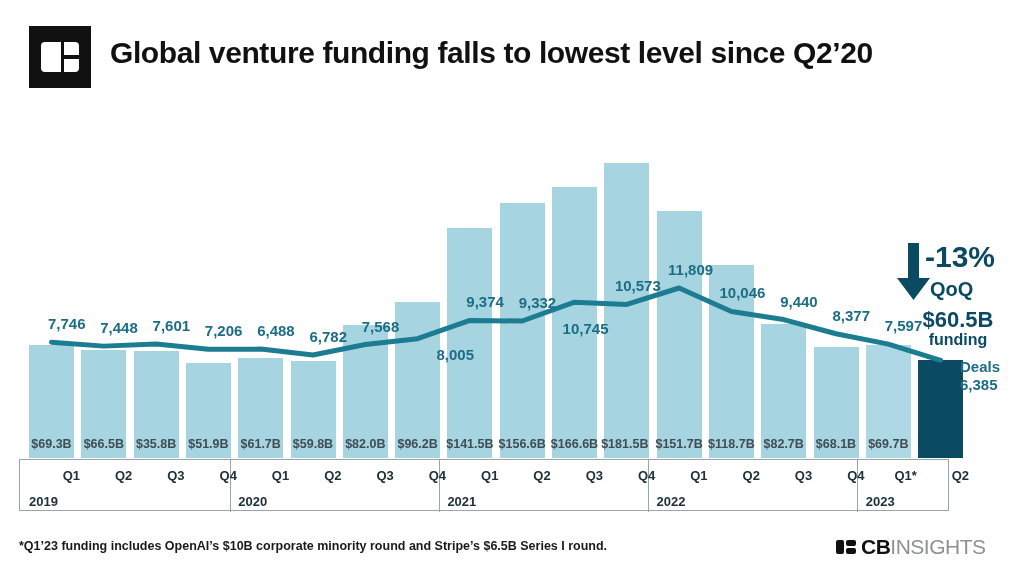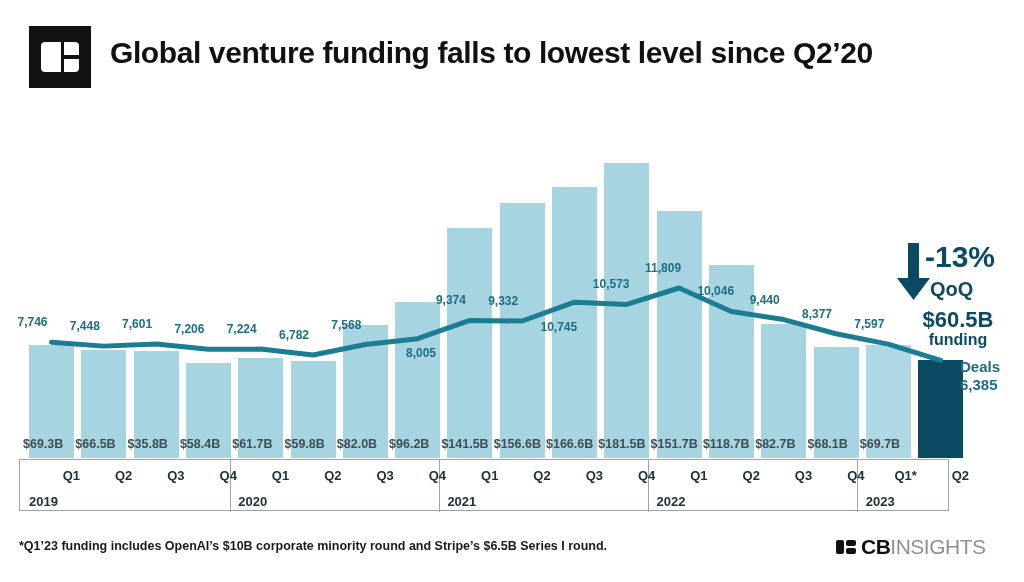--- a/index.html
+++ b/index.html
@@ -49,26 +49,26 @@
   .bar{
     position:absolute;
     background:#a6d4e0;
   }
   .bar.tint{ background:#aed8e3; }
   .bar.dark{ background:#0a4a63; }
 
   .bar-val{
     position:absolute;
     font-size:12.5px;font-weight:bold;color:#3f4d55;
-    white-space:nowrap;
+    text-align:center;white-space:nowrap;
   }
   .deal-val{
     position:absolute;
-    font-size:12px;font-weight:bold;color:#1c6d85;
-    text-align:left;white-space:nowrap;
+    font-size:15px;font-weight:bold;color:#1c6d85;
+    text-align:right;white-space:nowrap;
   }
 
   
   .axis{
     position:absolute;left:19px;top:459px;width:930px;height:52px;
     border:1px solid #9aa4ab;border-top:1px solid #9aa4ab;
     box-sizing:border-box;
   }
   .axis-sep{
     position:absolute;top:0;width:1px;height:52px;background:#9aa4ab;
@@ -166,39 +166,39 @@
   </div>
 
 <svg class="plot" id="line-layer" width="1024" height="582" viewBox="0 0 1024 582">
     <polyline points="51.5,342.151780385916 103.8,346.12353292222 156.1,344.0843445394868 208.39999999999998,349.3489158543863 260.7,349.10901133877064 313,355 365.29999999999995,344.5241694847822 417.59999999999997,338.6998209667794 469.9,320.45374975134274 522.2,321.013526954446 574.5,302.1810224786155 626.8,304.4734434056097 679.0999999999999,288 731.4,311.4973145016909 783.6999999999999,319.57409986075197 836,333.7417943107221 888.3,344.13765665406805 940.5999999999999,360.2912273721902" fill="none" stroke="#1c7c92" stroke-width="5" stroke-linejoin="round" stroke-linecap="round"></polyline>
   </svg>
 
 <div id="labels-layer">
     <div class="bar-val" style="left: 23px; width: 57px; top: 437px;">$69.3B</div>
     <div class="bar-val" style="left: 75.3px; width: 57px; top: 437px;">$66.5B</div>
     <div class="bar-val" style="left: 127.6px; width: 57px; top: 437px;">$35.8B</div>
-    <div class="bar-val" style="left: 179.9px; width: 57px; top: 437px;">$58.4B</div>
+    <div class="bar-val" style="left: 179.9px; width: 57px; top: 437px;">$51.9B</div>
     <div class="bar-val" style="left: 232.2px; width: 57px; top: 437px;">$61.7B</div>
     <div class="bar-val" style="left: 284.5px; width: 57px; top: 437px;">$59.8B</div>
     <div class="bar-val" style="left: 336.8px; width: 57px; top: 437px;">$82.0B</div>
     <div class="bar-val" style="left: 389.1px; width: 57px; top: 437px;">$96.2B</div>
     <div class="bar-val" style="left: 441.4px; width: 57px; top: 437px;">$141.5B</div>
     <div class="bar-val" style="left: 493.7px; width: 57px; top: 437px;">$156.6B</div>
     <div class="bar-val" style="left: 546px; width: 57px; top: 437px;">$166.6B</div>
     <div class="bar-val" style="left: 598.3px; width: 53px; top: 437px;">$181.5B</div>
     <div class="bar-val" style="left: 650.6px; width: 57px; top: 437px;">$151.7B</div>
     <div class="bar-val" style="left: 702.9px; width: 57px; top: 437px;">$118.7B</div>
     <div class="bar-val" style="left: 755.2px; width: 57px; top: 437px;">$82.7B</div>
     <div class="bar-val" style="left: 807.5px; width: 57px; top: 437px;">$68.1B</div>
     <div class="bar-val" style="left: 859.8px; width: 57px; top: 437px;">$69.7B</div>
     <div class="deal-val" style="left: 17.5px; width: 68px; top: 315.152px;">7,746</div>
     <div class="deal-val" style="left: 69.8px; width: 68px; top: 319.124px;">7,448</div>
     <div class="deal-val" style="left: 122.1px; width: 68px; top: 317.084px;">7,601</div>
     <div class="deal-val" style="left: 174.4px; width: 68px; top: 322.349px;">7,206</div>
-    <div class="deal-val" style="left: 226.7px; width: 68px; top: 322.109px;">7,224</div>
+    <div class="deal-val" style="left: 226.7px; width: 68px; top: 322.109px;">6,488</div>
     <div class="deal-val" style="left: 279px; width: 68px; top: 328px;">6,782</div>
     <div class="deal-val" style="left: 331.3px; width: 68px; top: 317.524px;">7,568</div>
     <div class="deal-val" style="left: 406px; width: 68px; top: 311.7px; margin-top: 34px;">8,005</div>
     <div class="deal-val" style="left: 435.9px; width: 68px; top: 293.454px;">9,374</div>
     <div class="deal-val" style="left: 488.2px; width: 68px; top: 294.014px;">9,332</div>
     <div class="deal-val" style="left: 540.5px; width: 68px; top: 292px; margin-top: 28px;">10,745</div>
     <div class="deal-val" style="left: 592.8px; width: 68px; top: 277.473px;">10,573</div>
     <div class="deal-val" style="left: 645.1px; width: 68px; top: 261px;">11,809</div>
     <div class="deal-val" style="left: 697.4px; width: 68px; top: 284.497px;">10,046</div>
     <div class="deal-val" style="left: 749.7px; width: 68px; top: 292.574px;">9,440</div>

